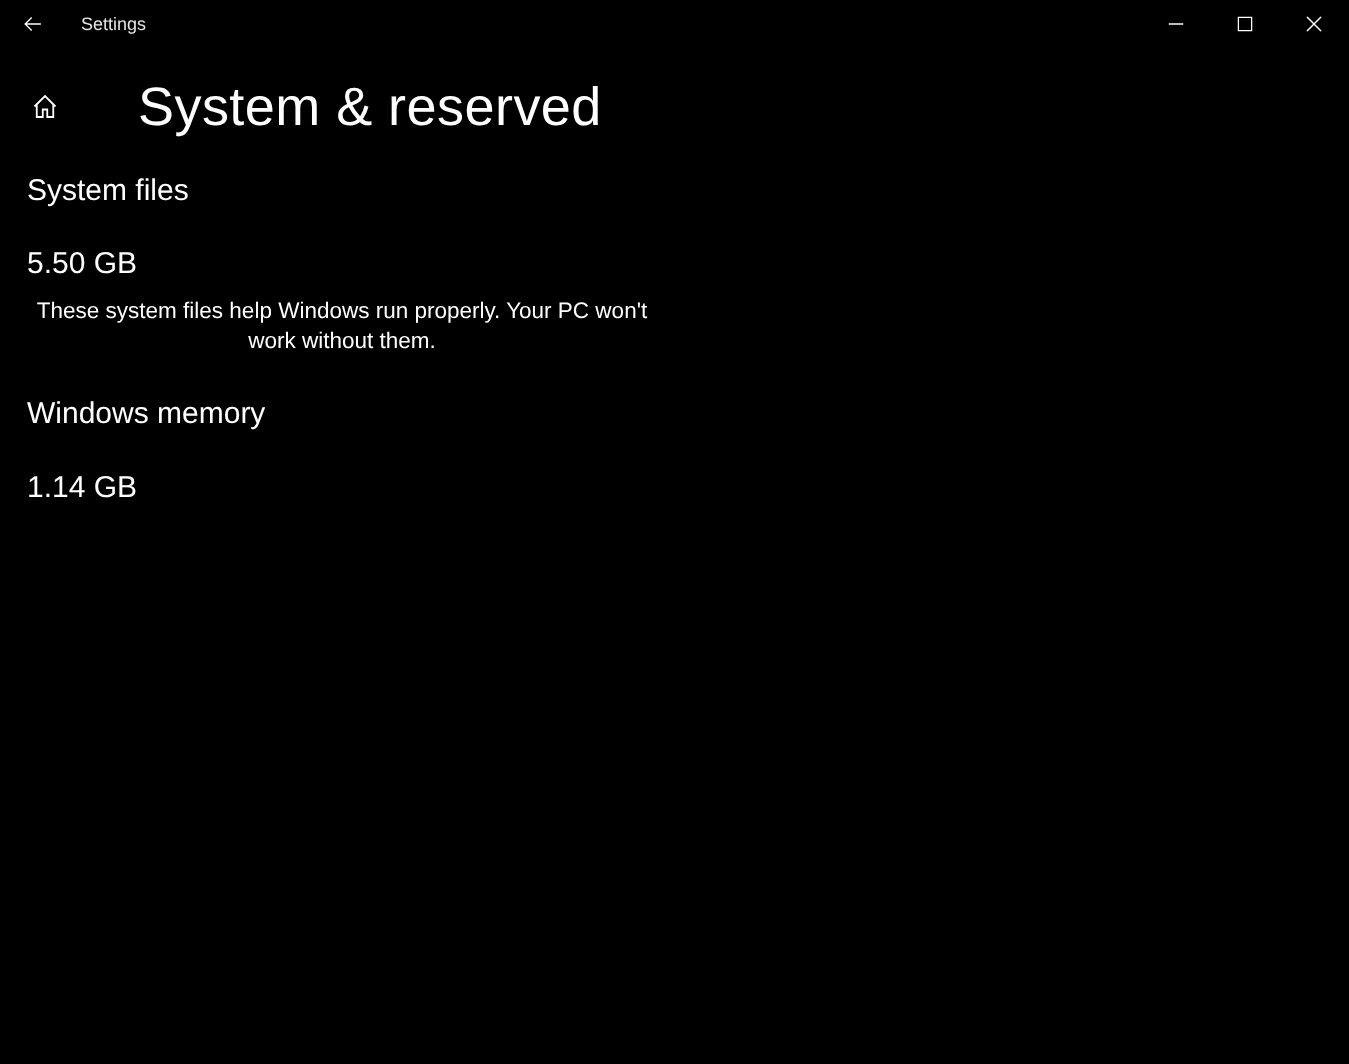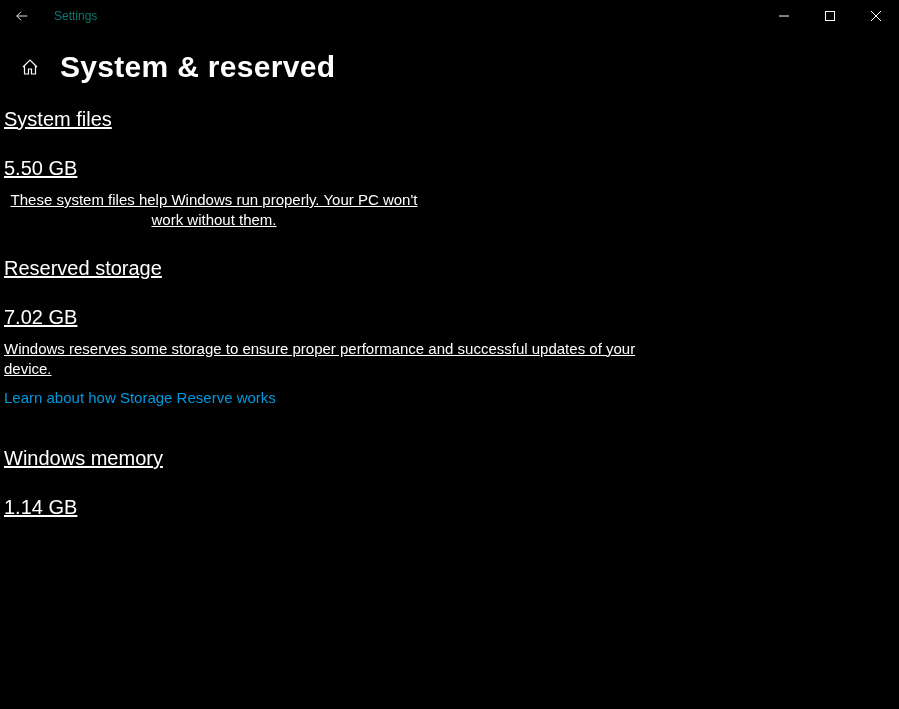--- a/index.html
+++ b/index.html
@@ -30,21 +30,21 @@
       justify-content: center;
       cursor: pointer;
     }
     .back-button svg {
       width: 14px;
       height: 14px;
     }
     .titlebar-title {
       font-size: 12px;
       margin-left: 18px;
-      color: #0f766e;
+      color: #e5e5e5;
     }
     .window-controls {
       margin-left: auto;
       display: flex;
     }
     .window-control {
       width: 46px;
       height: 32px;
       display: flex;
       align-items: center;
@@ -67,27 +67,27 @@
       align-items: center;
       justify-content: center;
       cursor: pointer;
       margin-right: 18px;
     }
     .home-button svg {
       width: 18px;
       height: 18px;
     }
     .page-title {
-      font-size: 30px;
-      font-weight: 700;
+      font-size: 36px;
+      font-weight: 400;
       letter-spacing: 0.3px;
+      margin-left: 32px;
     }
     .content {
-      padding: 0 4px;
-      text-decoration: underline;
+      padding: 0 18px;
     }
     .section {
       margin-bottom: 26px;
     }
     .section-title {
       font-size: 20px;
       font-weight: 350;
       margin-bottom: 26px;
     }
     .section-value {
@@ -155,26 +155,20 @@
 </div>
 
 <div class="content">
 
   <div class="section">
     <h2 class="section-title">System files</h2>
     <div class="section-value">5.50 GB</div>
     <div class="section-desc" style="max-width:420px;text-align:center;">These system files help Windows run properly. Your PC won't work without them.</div>
   </div>
 
-  <div class="section with-link">
-    <h2 class="section-title">Reserved storage</h2>
-    <div class="section-value">7.02 GB</div>
-    <div class="section-desc">Windows reserves some storage to ensure proper performance and successful updates of your device.</div>
-    <a class="section-link">Learn about how Storage Reserve works</a>
-  </div>
 
   <div class="section">
     <h2 class="section-title">Windows memory</h2>
     <div class="section-value">1.14 GB</div>
   </div>
 
 
 </div>
 
 </body></html>

